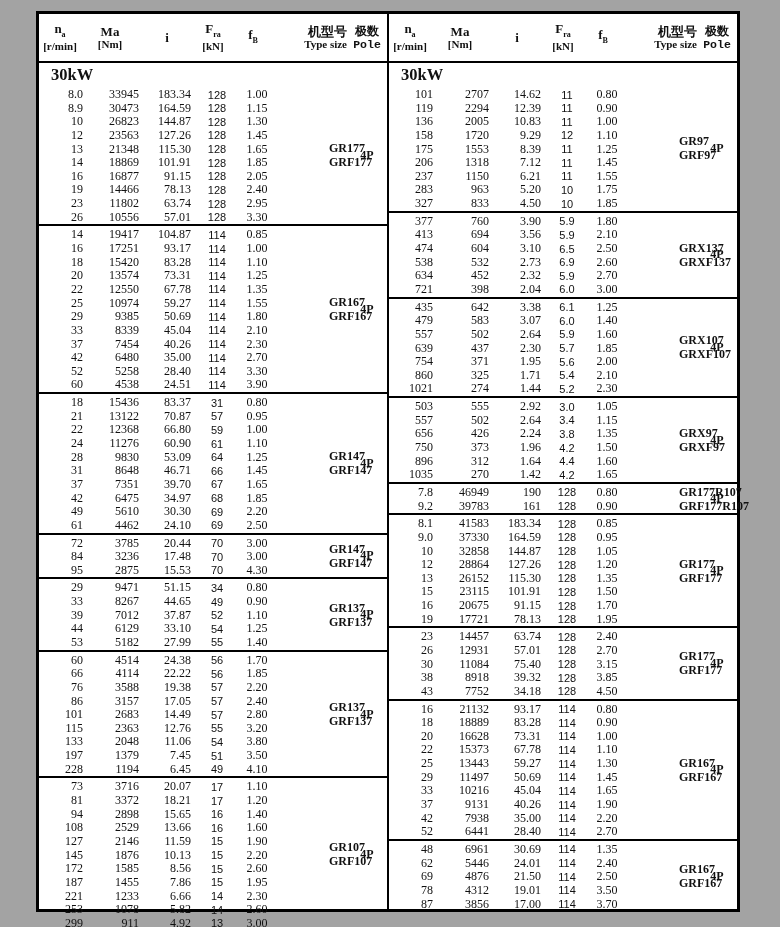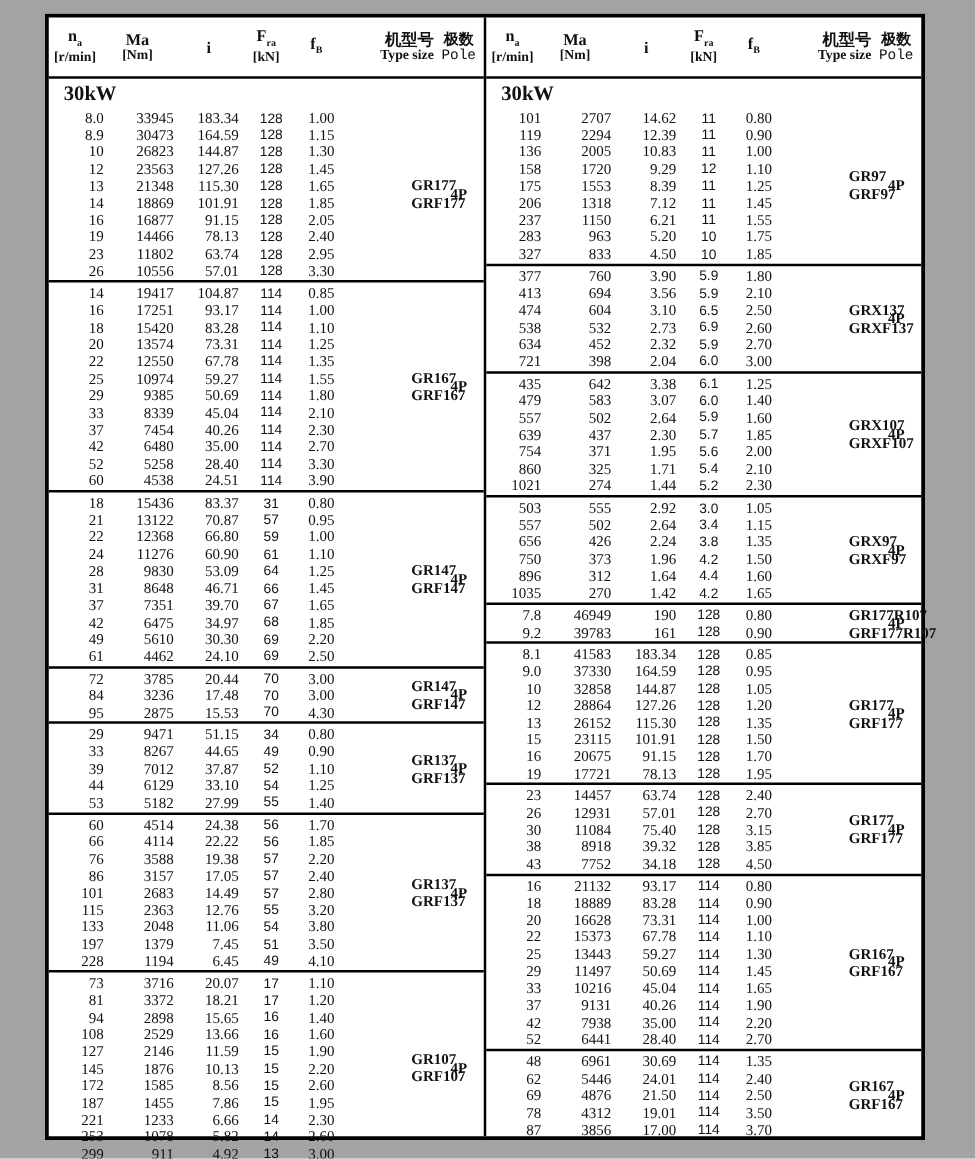--- a/index.html
+++ b/index.html
@@ -22,21 +22,21 @@
   .col-header{
     height:47px;border-bottom:2px solid #000;flex:0 0 auto;
     font-weight:bold;
   }
   .hc{display:flex;flex-direction:column;align-items:center;justify-content:center;line-height:13px;}
   .hmain{font-size:13px;}
   .hmain sub{font-size:8px;}
   .hunit{font-size:11px;}
   .hc.c-type{align-items:flex-end;padding-left:6px;margin-left:22px;}
   .hc.c-pole .hmain{font-size:12px;}
-  .hc.c-pole .pole-en{font-family:"Liberation Mono", monospace;font-size:11.5px;font-weight:normal;}
+  .hc.c-pole .pole-en{font-family:"Liberation Mono", monospace;font-size:11.5px;font-weight:bold;}
   .body{flex:1 1 auto;display:flex;flex-direction:column;}
   .section-title{
     flex:0 0 auto;height:23px;line-height:23px;font-size:16.5px;font-weight:bold;
     padding-left:12px;
   }
   .block{display:flex;border-bottom:2px solid #000;align-items:stretch;}
   .body .block:last-child{border-bottom:none;}
   .rows{flex:0 0 270px;display:flex;flex-direction:column;padding:1px 4px;}
   .row{height:13.65px;font-size:12px;}
   .c{display:block;white-space:nowrap;}

